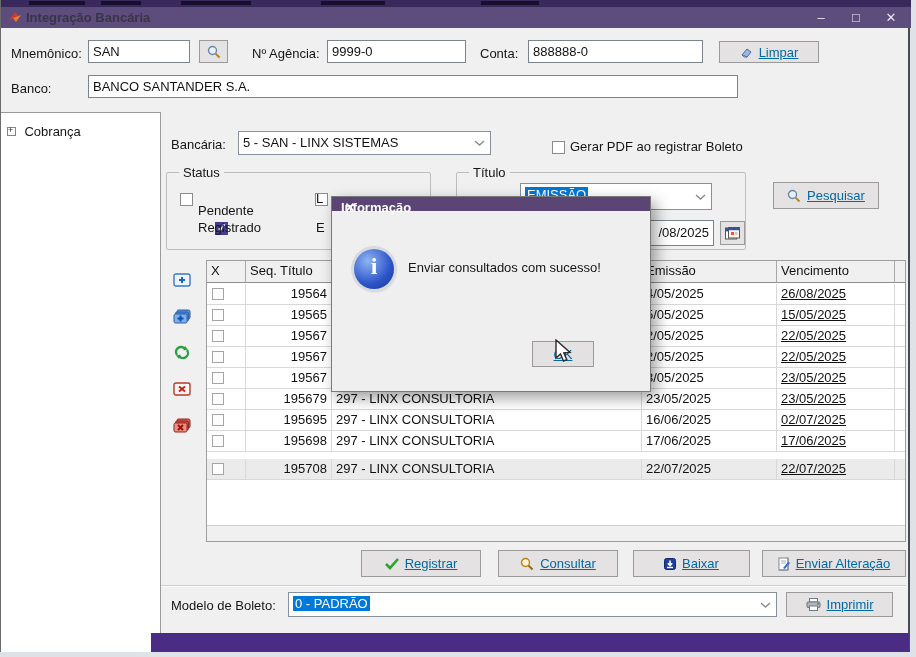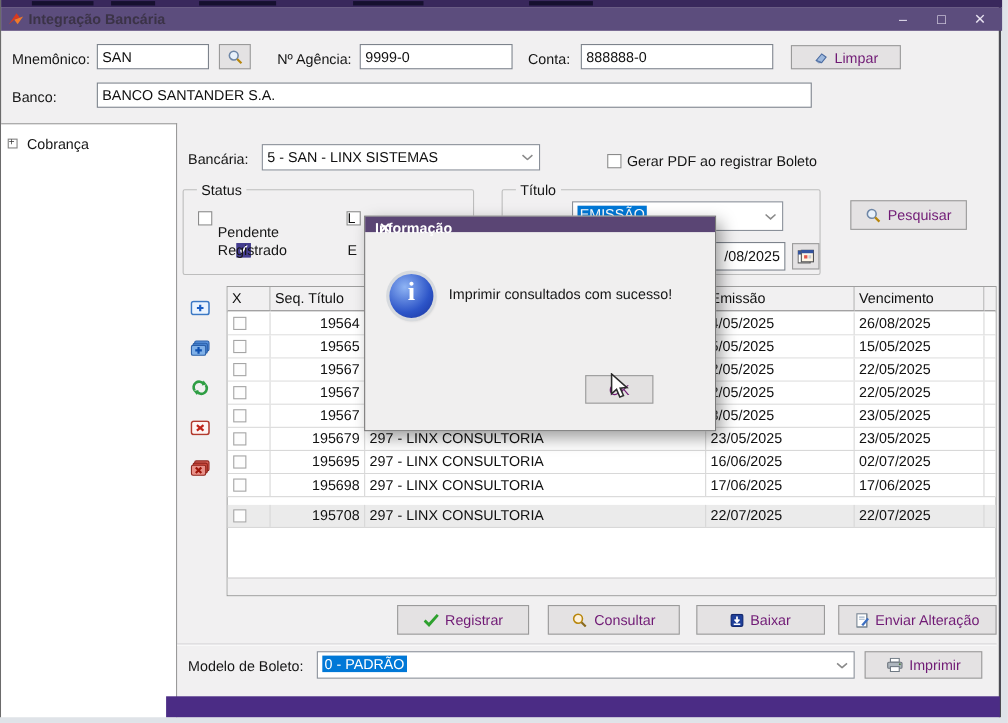--- a/index.html
+++ b/index.html
@@ -17,22 +17,22 @@
   #topstrip{left:0;top:0;width:910px;height:7px;background:var(--top-strip);}
   #topstrip i{position:absolute;top:1px;height:4px;background:#16102f;}
   
   #titlebar{left:0;top:7px;width:910px;height:21px;background:var(--titlebar);}
   #titlebar .title{position:absolute;left:25px;top:3px;font-size:13px;font-weight:bold;color:#3b3347;}
   .wbtn{position:absolute;top:0;width:30px;height:21px;color:#e9e4f2;font-size:13px;
         text-align:center;line-height:21px;}
   
   .input{background:#fff;border:1px solid #7d838c;font-size:13px;color:#111;
          padding:2px 4px;line-height:17px;white-space:nowrap;overflow:hidden;}
-  .btn{background:#e4e2e3;border:1px solid #9a9a9a;font-size:13px;color:#701a75;
-       display:flex;align-items:center;justify-content:center;gap:6px;white-space:nowrap;}
+  .btn{background:#e4e2e3;border:1px solid #9a9a9a;font-size:13px;color:#0369a1;
+       display:flex;align-items:center;justify-content:center;gap:6px;white-space:nowrap;text-decoration:underline;}
   .select{background:#fff;border:1px solid #8a9099;font-size:13px;color:#111;
           padding:3px 4px;white-space:nowrap;}
   .chev{position:absolute;right:5px;top:50%;transform:translateY(-50%);}
   .cb{width:13px;height:13px;background:#fff;border:1px solid #8b8b8b;display:inline-block;position:relative;}
   .cb.checked{background:var(--checkbox-checked);border-color:var(--checkbox-checked);}
   .cb.checked::after{content:"✓";position:absolute;left:1px;top:-2px;color:#fff;font-size:12px;font-weight:bold;}
   .group{border:1px solid #bdbdbd;border-radius:2px;}
   .group>.gtitle{position:absolute;top:-8px;left:12px;background:#f1f0f1;padding:0 4px;font-size:13px;color:#151515;}
   
   #sidebar{left:0;top:112px;width:160px;height:540px;background:#fff;border-top:1px solid #9a9a9a;border-right:1px solid #9a9a9a;}
@@ -40,21 +40,21 @@
   .expbox::after{content:"+";position:absolute;left:0px;top:-3px;font-size:9px;color:#333;}
   
   #grid{left:205px;top:260px;width:700px;height:282px;background:#fff;border:1px solid #9e9e9e;}
   .hcell{position:absolute;top:0;height:22px;background:#f1f0f1;border-right:1px solid #a8a8a8;
          border-bottom:1px solid #8f8f8f;font-size:13px;color:#111;padding:2px 4px;white-space:nowrap;overflow:hidden;}
   .trow{position:absolute;left:0;width:698px;height:21px;background:#fff;border-bottom:1px solid #d8d8d8;}
   .trow.sel{background:#ebebeb;}
   .tcell{position:absolute;top:0;height:20px;font-size:13px;color:#111;padding:2px 4px;
          white-space:nowrap;overflow:hidden;border-right:1px solid #d8d8d8;}
   .c0{left:0;width:39px;} .c1{left:39px;width:86px;text-align:right;}
-  .c2{left:125px;width:310px;} .c3{left:435px;width:135px;} .c4{left:570px;width:118px;}
+  .c2{left:125px;width:310px;} .c3{left:435px;width:135px;} .c4{left:570px;width:118px;text-decoration:underline;}
   .rowcb{position:absolute;left:5px;top:4px;width:12px;height:12px;border:1px solid #a5a5a5;background:#fdfdfd;}
   #grid-footer{position:absolute;left:0;bottom:0;width:698px;height:16px;background:#f1f0f1;border-top:1px solid #cfcfcf;}
   .toolbtn{position:absolute;left:169px;width:24px;height:21px;background:transparent;border:none;
            display:flex;align-items:center;justify-content:center;}
   
   #dialog{left:330px;top:196px;width:320px;height:196px;background:#f0efef;border:1px solid #7a7a7a;
           box-shadow:5px 6px 14px rgba(0,0,0,.38);z-index:10;}
   #dialog .dtitle{position:absolute;left:0;top:0;width:100%;height:14px;background:var(--dialog-titlebar);}
   #dialog .dtitle span{position:absolute;left:9px;top:3px;color:#fff;font-weight:bold;font-size:13px;}
   #dialog .dclose{position:absolute;right:8px;top:3px;color:#efe8f4;font-size:13px;width:18px;text-align:center;}
@@ -358,21 +358,21 @@
 
   <div id="purple-bar" class="abs"></div>
 
   
   <div id="dialog" class="abs">
     <div class="dtitle">
       <span>Informação</span>
       <span class="dclose">✕</span>
     </div>
     <span class="info-icon"></span>
-    <span class="abs lbl" style="left:76px;top:63px">Imprimir consultados com sucesso!</span>
+    <span class="abs lbl" style="left:76px;top:63px">Enviar consultados com sucesso!</span>
     <div id="ok-btn" class="btn">
       <span>OK</span>
     </div>
     <svg id="cursor" width="18" height="26" viewBox="0 0 18 26">
       <path d="M2 1 L2 19 L6.5 15 L9.5 22 L12.8 20.6 L9.8 13.8 L16 13.4 Z" fill="#fff" stroke="#2b2b2b" stroke-width="1.4"></path>
     </svg>
   </div>
 
 </div>
 </div>

